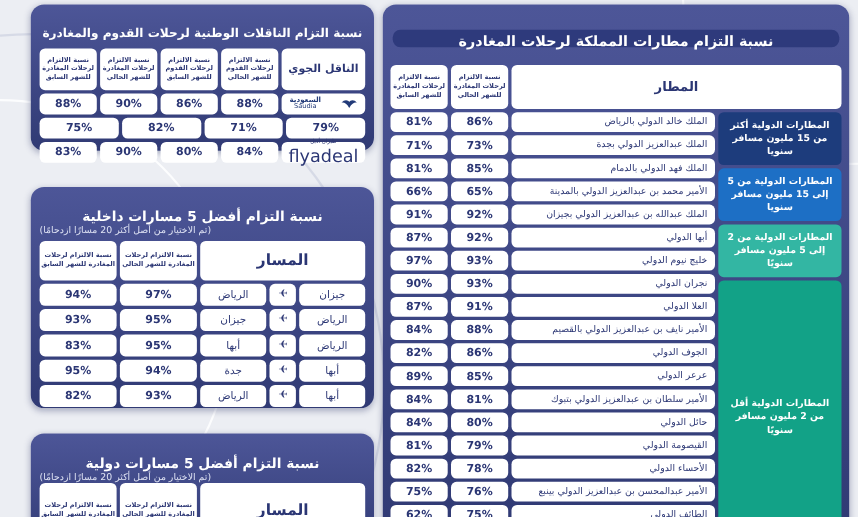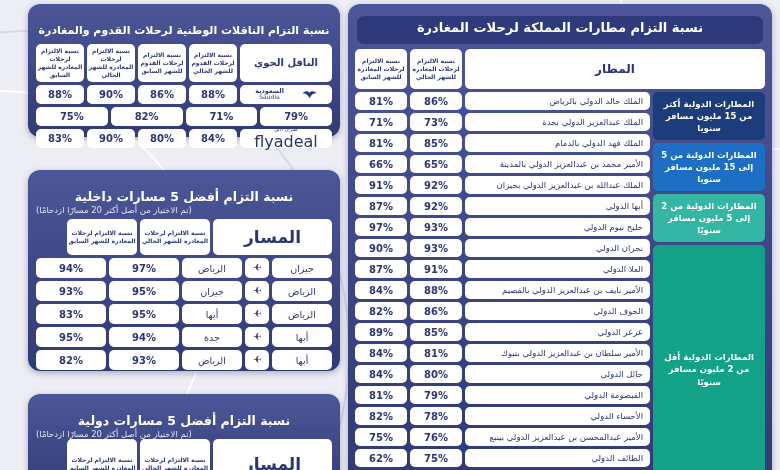--- a/index.html
+++ b/index.html
@@ -18,45 +18,45 @@
   .tinyhead{font-size:6px;line-height:1.35;text-align:center;padding:2px 1px;font-weight:bold}
   .pct{font-weight:bold;font-size:10px;direction:ltr}
   .rtl{direction:rtl}
   .frow{display:flex;gap:3px;direction:rtl}
   .fcol{display:flex;flex-direction:column;gap:3px}
 
   
   #carriers{left:28px;top:4px;width:312px;height:133px}
   #carriers .ptitle{font-size:11px;height:18px;line-height:18px}
   #carriers .hrow{height:38px}
-  #carriers .w-carrier{width:92px;flex:none}
+  #carriers .w-carrier{width:76px;flex:none}
   #carriers .hname{font-size:10px;font-weight:bold;line-height:1.25;text-align:center}
   #carriers .drow{height:19px}
   #carriers .drow .cell{flex:1}
   #carriers .drow .w-carrier{flex:none}
   .logo{display:flex;align-items:center;gap:18px;direction:rtl}
   .logo .ar{font-size:6.5px;font-weight:bold;line-height:1;color:#223a78}
   .logo .en{font-size:6px;line-height:1.1;color:#223a78}
   .stack{display:flex;flex-direction:column;align-items:center}
 
   
   #domestic{left:28px;top:170px;width:312px;height:201px}
   #intl{left:28px;top:394px;width:312px;height:110px}
   .routes .ptitle{font-size:12.5px;height:17px;line-height:17px}
   .routes .hrow{height:36px;margin-top:4px}
-  .routes .w-route{width:119px;flex:none;font-size:17px;font-weight:bold}
+  .routes .w-route{width:150px;flex:none;font-size:14px;font-weight:bold}
   .routes .w70{width:70px;flex:none}
   .routes .rrow{height:20px}
   .rcity{width:60px;flex:none;font-size:9.5px}
   .rplane{width:24px;flex:none}
   .plane{display:inline-block;transform:scaleX(-1);font-size:10px;line-height:1}
 
   
   #airports{left:348px;top:4px;width:424px;height:478px;padding:7px}
-  #airports .tbar{background:#2e3a7c;border-radius:7px;height:28px;line-height:24px;font-size:13px;margin:5px 2px}
+  #airports .tbar{background:#2e3a7c;border-radius:7px;height:16px;line-height:24px;font-size:13px;margin:16px 2px}
   #airports .hrow{height:40px;margin-top:4px}
   .w-cat{width:112px;flex:none}
   .w-pct{width:52px;flex:none}
   #airports .hname{font-size:12px;font-weight:bold}
   #airports .body{margin-top:3px}
   .catcol{width:112px;flex:none}
   .rowscol{flex:1}
   .arow{height:18px;flex:none}
   .aname{flex:1;justify-content:flex-start;padding:0 7px;font-size:8.5px;white-space:nowrap;overflow:hidden}
   .arow .pct{font-size:10px}

